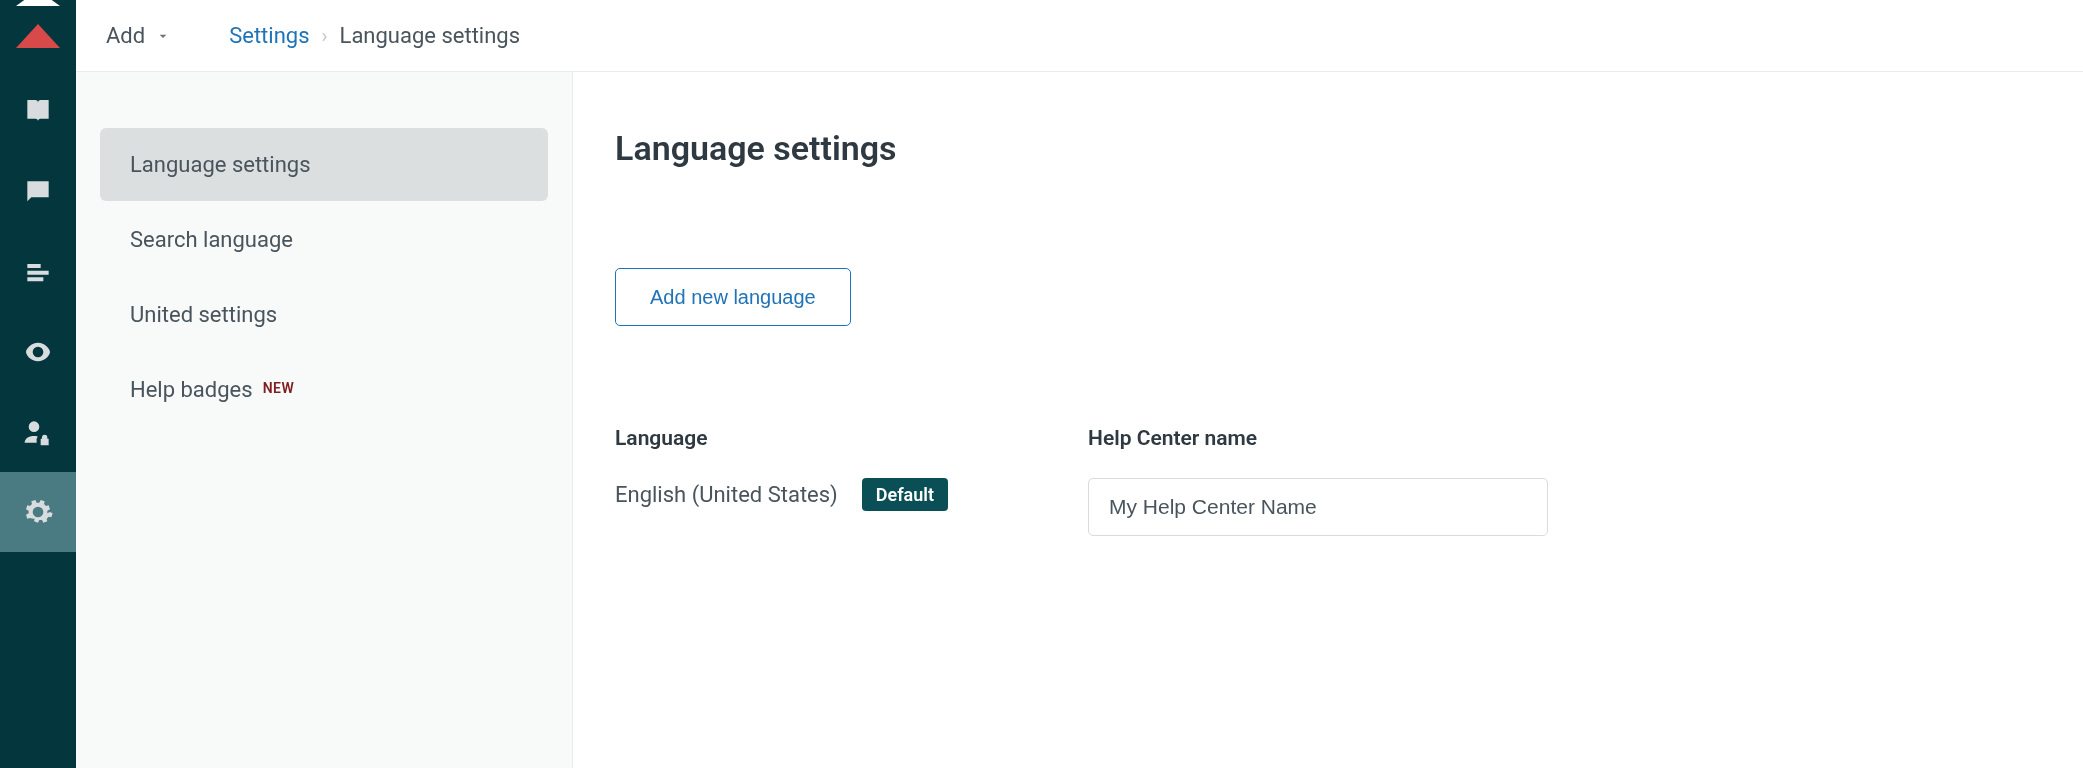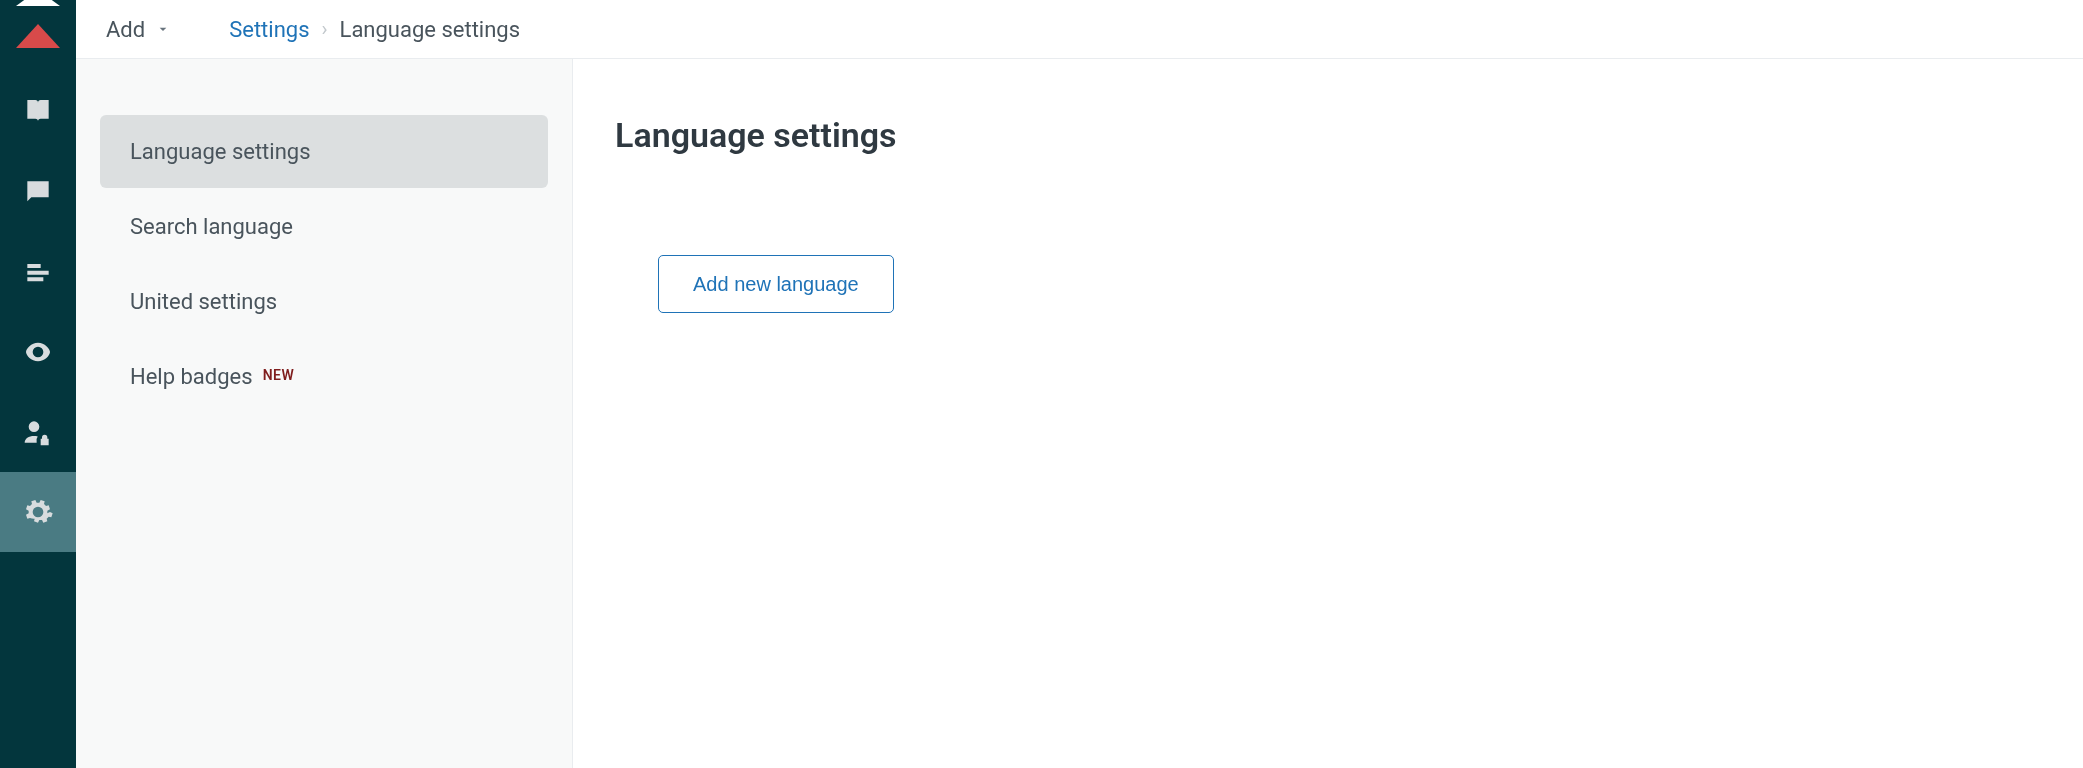--- a/index.html
+++ b/index.html
@@ -34,21 +34,21 @@
   .rail-item.active { background: #4a7b83; }
   .rail-item svg { width: 32px; height: 32px; fill: #d8dcde; }
   .logo-tri { width: 0; height: 0; border-left: 22px solid transparent; border-right: 22px solid transparent; border-bottom: 24px solid #d84a4a; position:relative; }
   .logo-tri::before { content:""; position:absolute; top:-34px; left:-22px; width:0;height:0; border-left:22px solid transparent; border-right:22px solid transparent; border-bottom:16px solid #fff; }
 
   
   .main { flex:1; display:flex; flex-direction:column; }
 
   
   .topbar {
-    height: 59px;
+    height: 72px;
     border-bottom: 1px solid #e9ecef;
     display:flex;
     padding: 0 30px;
     gap: 28px;
     font-size: 22px;
   }
   .add-btn { display:flex; align-items:center; gap:10px; color:#49545c; cursor:pointer; }
   .add-btn svg { width:16px; height:16px; fill:#68737d; }
   .crumbs { display:flex; align-items:center; gap:12px; margin-left: 30px;}
   .crumb-link { color:#1f73b7; cursor:pointer; }
@@ -88,21 +88,20 @@
     align-items:center;
     justify-content:center;
     border: 1px solid #1f73b7;
     color:#1f73b7;
     background:#fff;
     border-radius:5px;
     height: 58px;
     padding: 0 34px;
     font-size: 20px;
     cursor:pointer;
-    margin-left:43px;
   }
 
   .lang-section { margin-top: 100px; display:flex; gap: 140px; align-items:flex-start; }
   .col-label { font-size: 21px; font-weight:600; color:#2f3941; margin-bottom: 28px; }
 
   .lang-row { display:flex; align-items:center; gap: 24px; font-size:22px; color:#49545c; }
   .tag-default {
     background:#0a4e56;
     color:#fff;
     font-size:18px;
@@ -195,17 +194,30 @@
         </div>
       </div>
 
       <div class="content">
         <h1 class="page-title">Language settings</h1>
 
         <button class="btn-outline">
           <span>Add new language</span>
         </button>
 
+        <div class="lang-section">
+          <div>
+            <div class="col-label">Language</div>
+            <div class="lang-row">
+              <span>English (United States)</span>
+              <span class="tag-default">Default</span>
+            </div>
+          </div>
+          <div>
+            <div class="col-label">Help Center name</div>
+            <input class="input-text" value="My Help Center Name" style="">
+          </div>
+        </div>
       </div>
     </div>
   </div>
 
 </div>
 
 </body></html>

